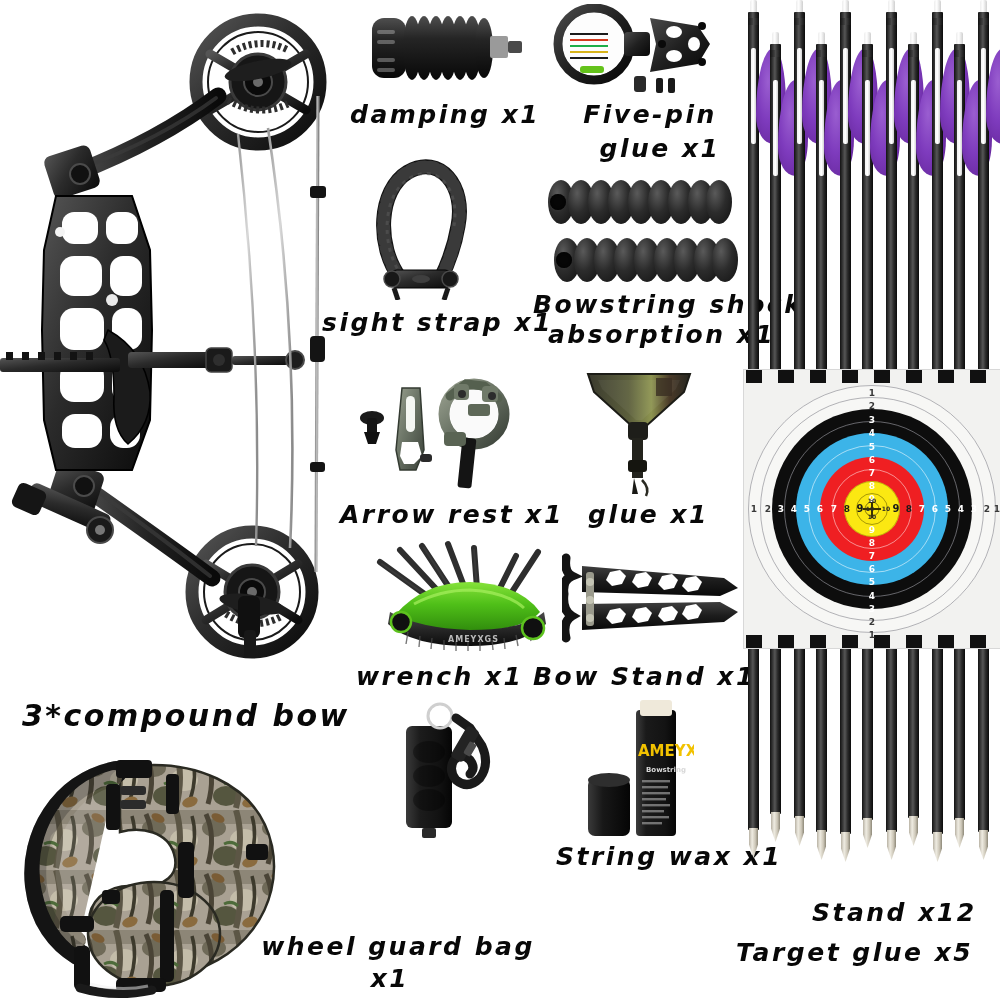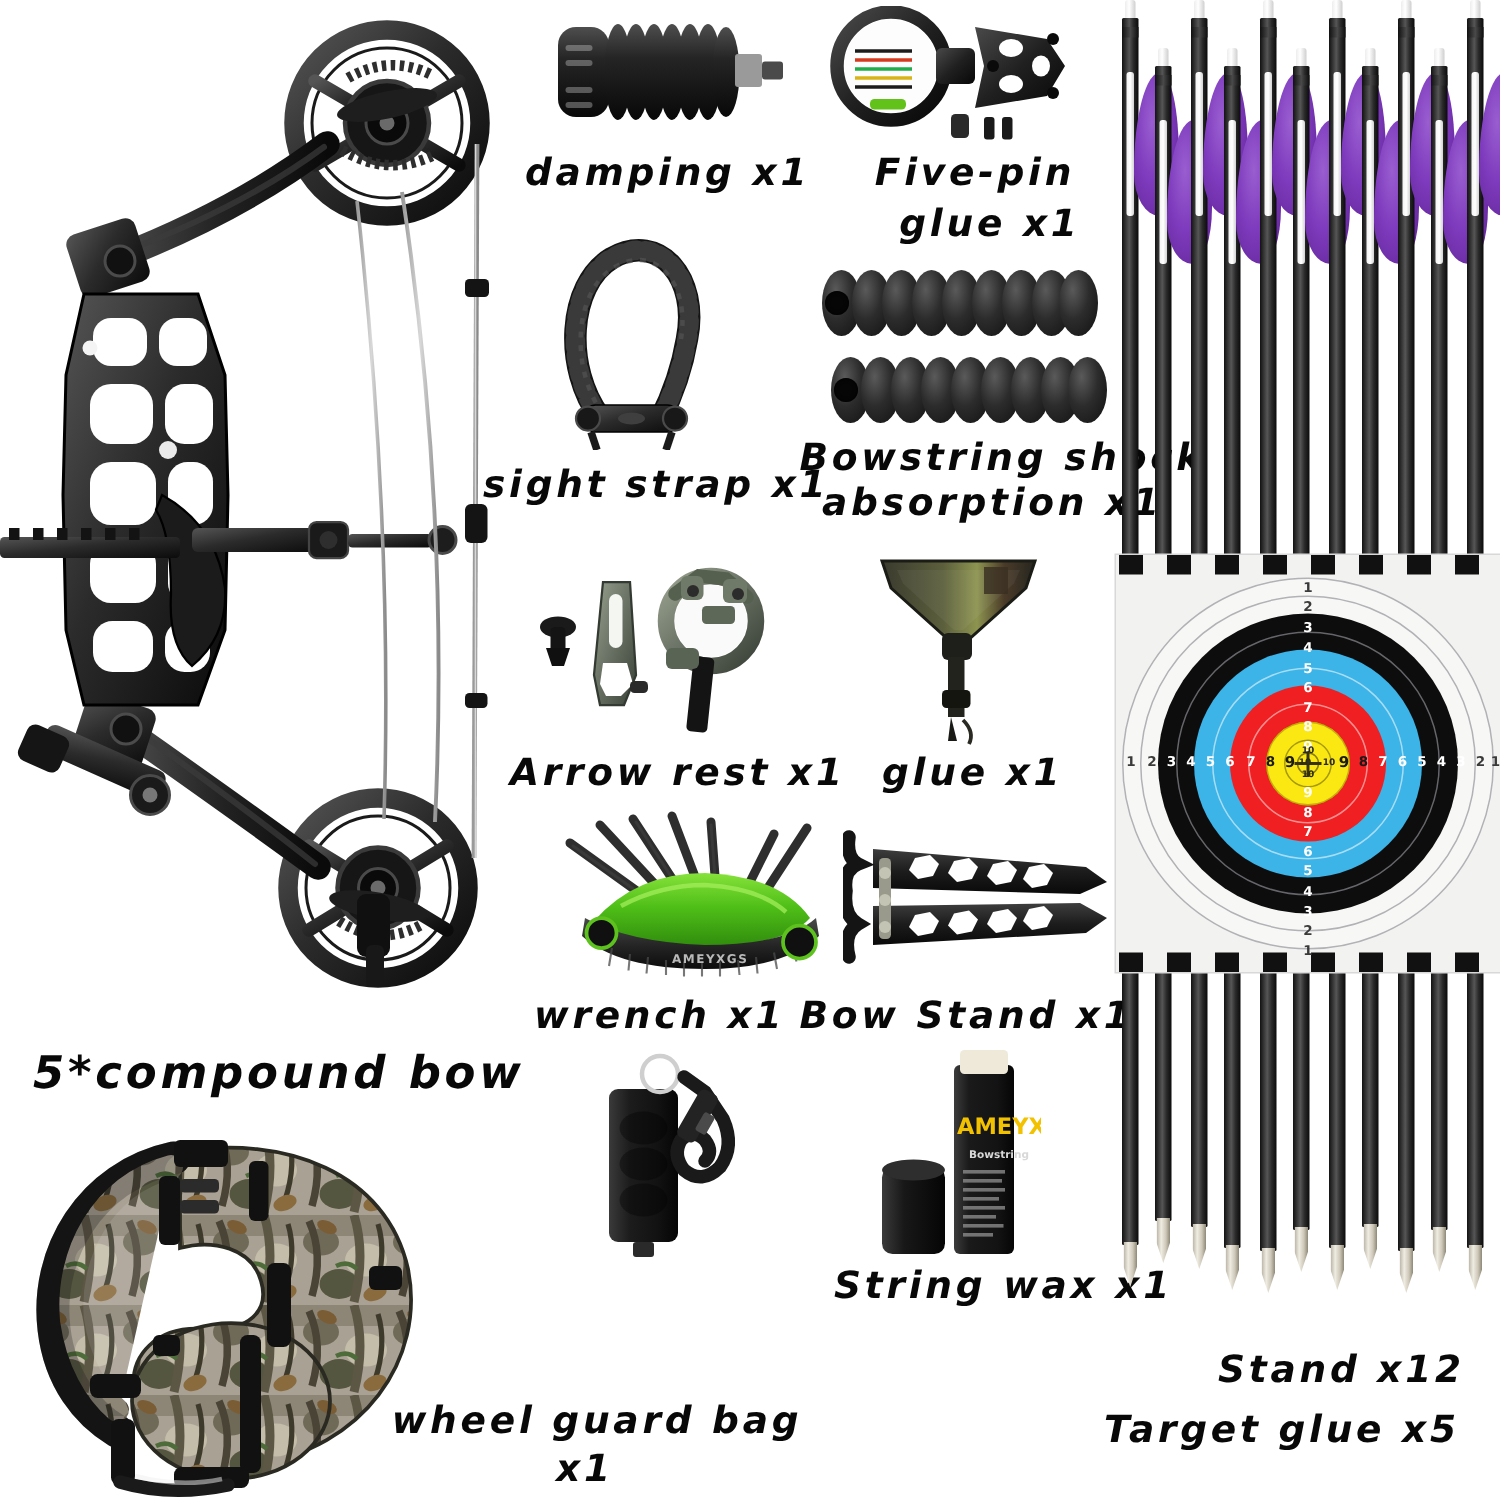--- a/index.html
+++ b/index.html
@@ -487,21 +487,21 @@
     <rect x="24" y="20" width="8" height="54" rx="3" fill="#9a9a8c"></rect>
     <circle cx="28" cy="30" r="4" fill="#c4c4b4"></circle>
     <circle cx="28" cy="48" r="4" fill="#c4c4b4"></circle>
     <circle cx="28" cy="66" r="4" fill="#c4c4b4"></circle>
   </svg>
 
   <div class="lbl" style="left:356px;top:662px;font-size:25px;">wrench x1</div>
   <div class="lbl" style="left:533px;top:662px;font-size:25px;">Bow Stand x1</div>
 
   
-  <div class="lbl" style="left:22px;top:698px;font-size:30px;">5*compound bow</div>
+  <div class="lbl" style="left:22px;top:698px;font-size:30px;">3*compound bow</div>
 
   
   <svg class="item" style="left:20px;top:750px;width:280px;height:250px;" viewBox="0 0 280 250" xmlns="http://www.w3.org/2000/svg">
     <defs>
       <pattern id="camo" width="60" height="60" patternUnits="userSpaceOnUse">
         <rect width="60" height="60" fill="#a9a193"></rect>
         <path d="M0 0 h60 v14 h-60z" fill="#8d8677"></path>
         <ellipse cx="14" cy="18" rx="12" ry="9" fill="#6f6a58"></ellipse>
         <ellipse cx="44" cy="30" rx="14" ry="11" fill="#c4bda9"></ellipse>
         <ellipse cx="26" cy="46" rx="13" ry="10" fill="#55563f"></ellipse>

